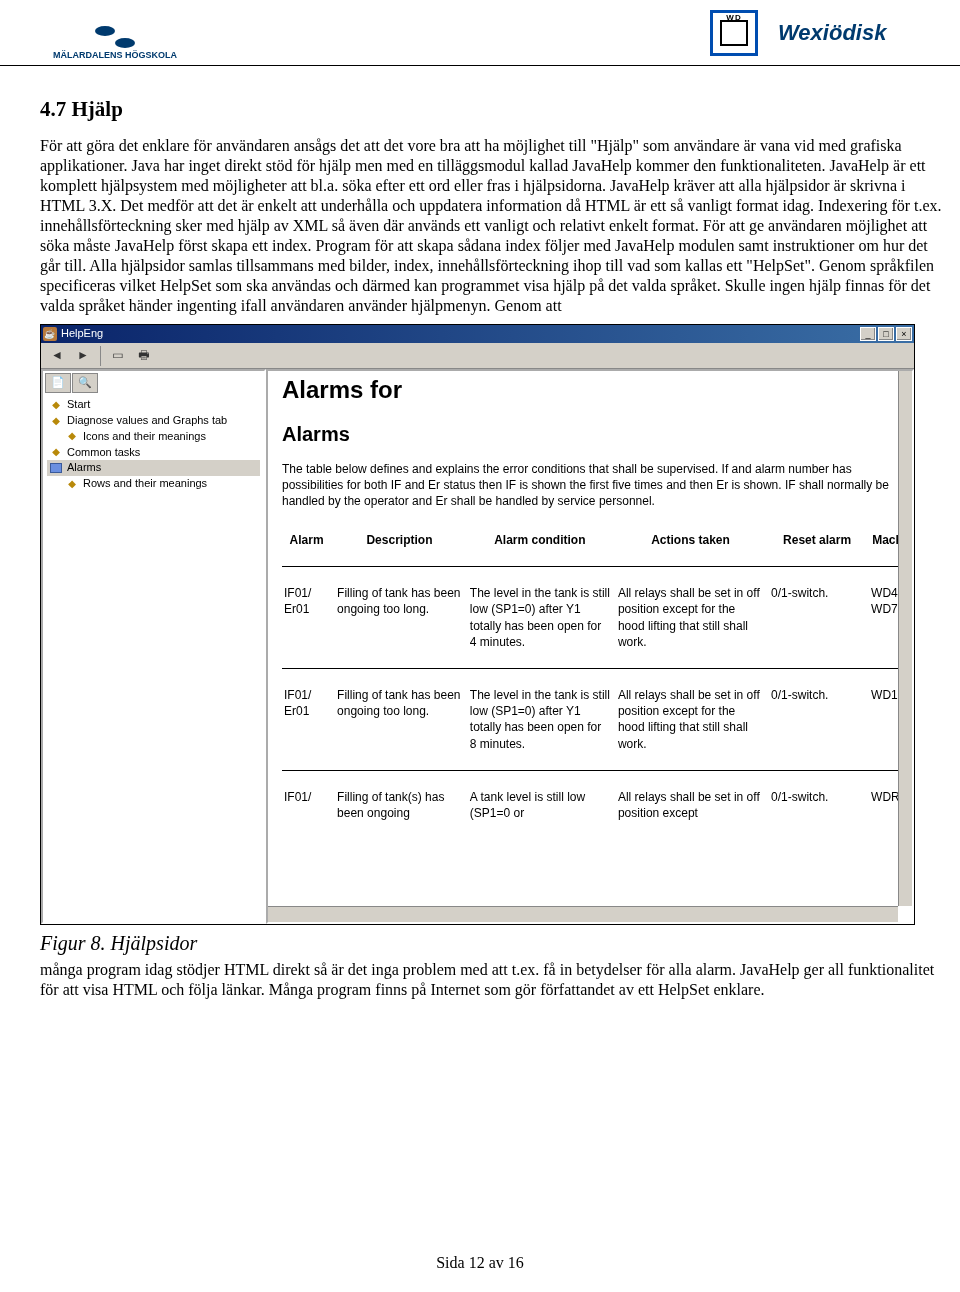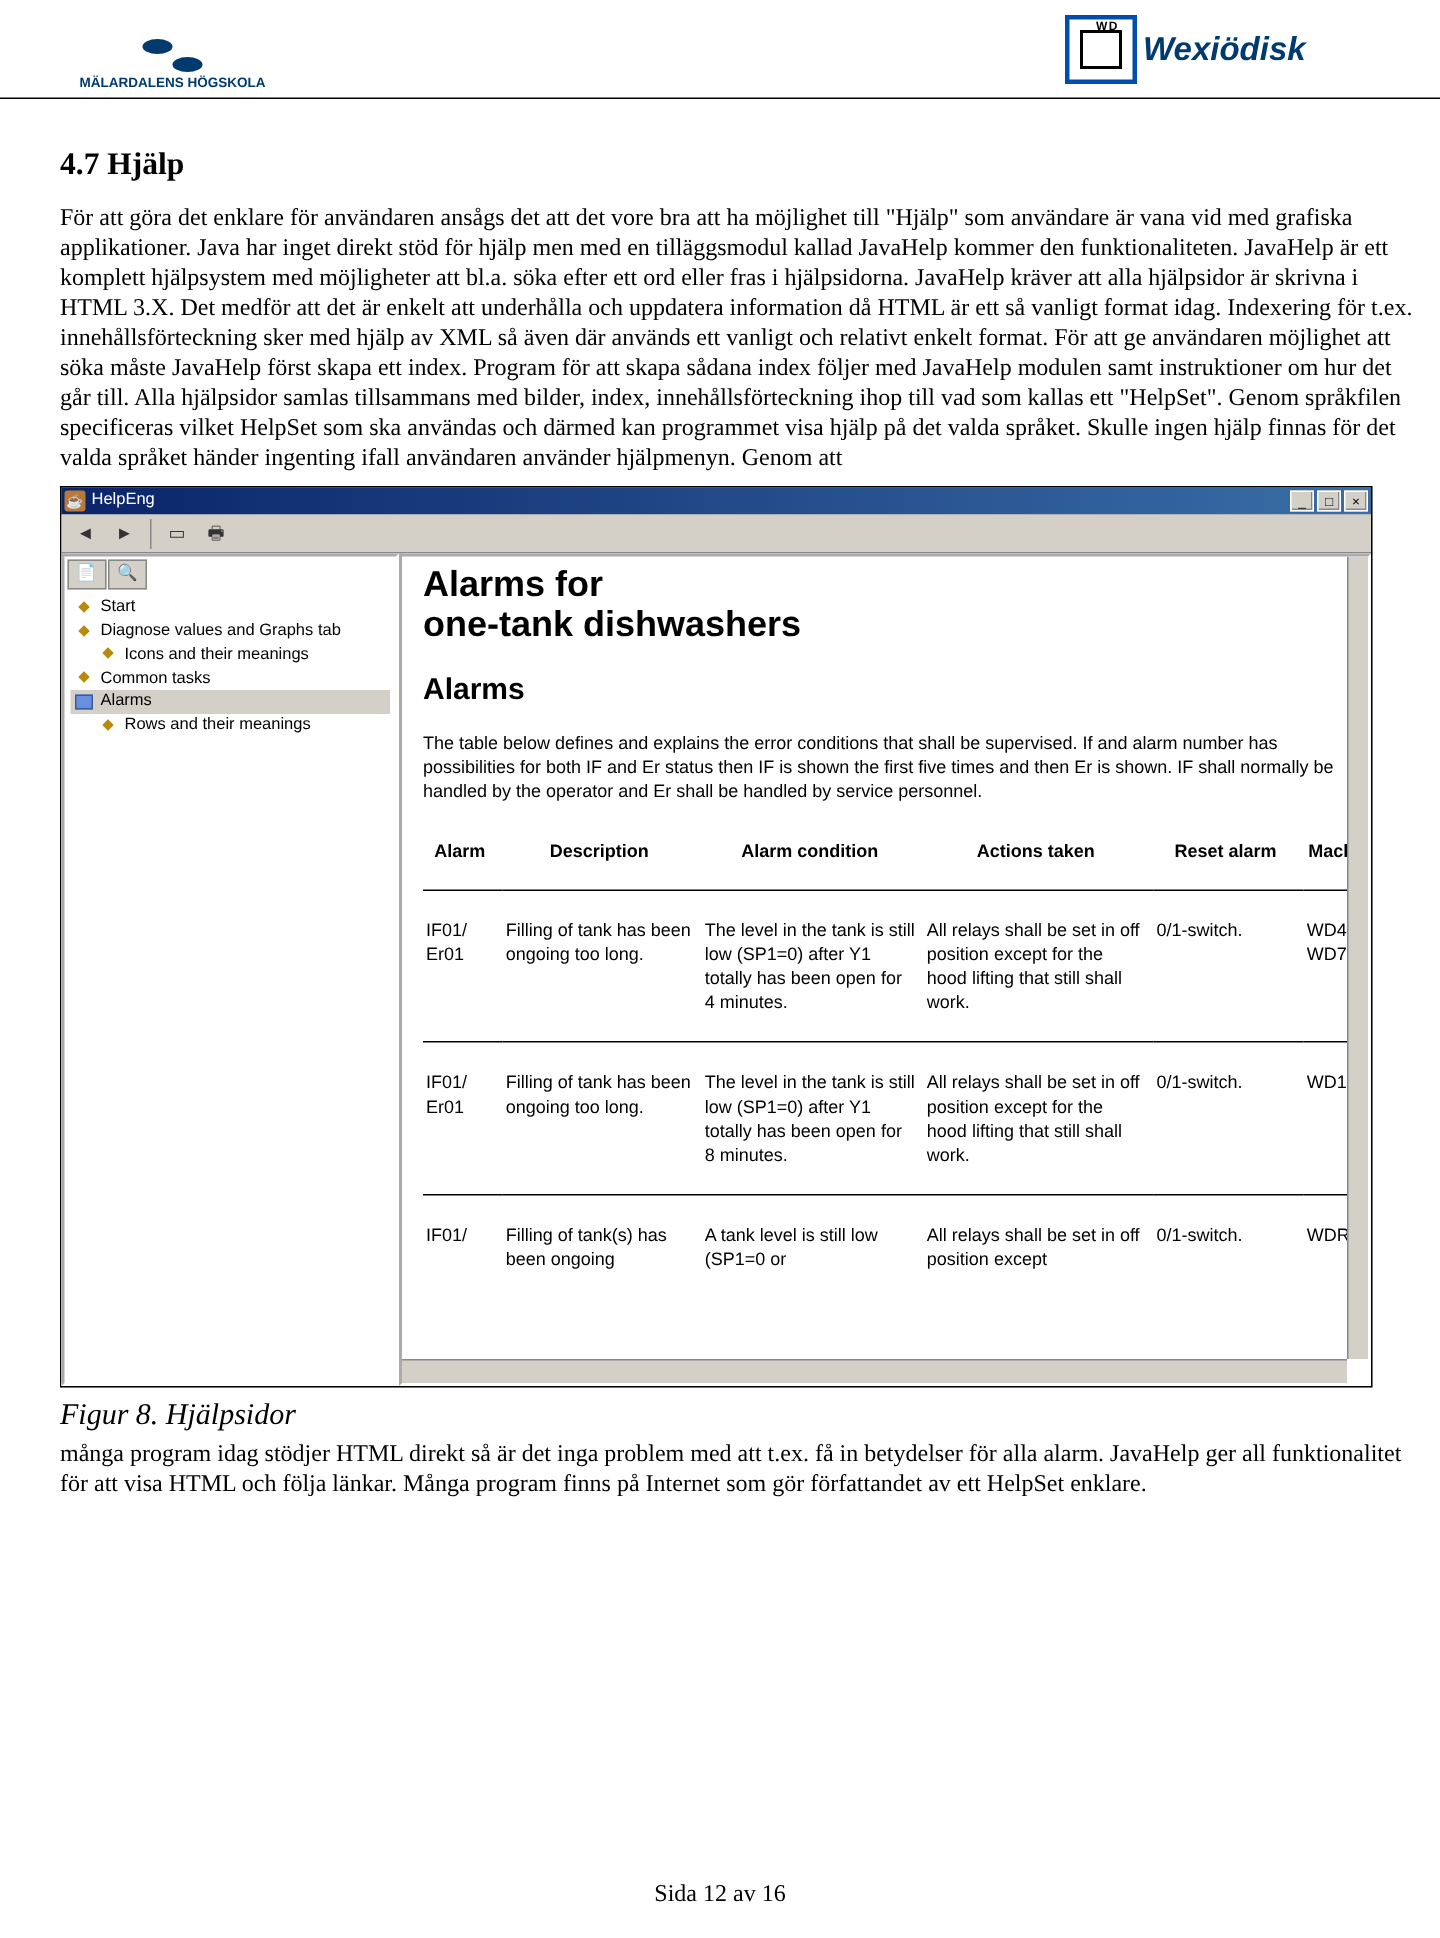--- a/index.html
+++ b/index.html
@@ -41,27 +41,27 @@
     width: 48px; height: 46px;
     border: 3px solid #004db0;
     display:flex; align-items:center; justify-content:center;
   }
   .logo-box-r .sq .inner {
     width: 28px; height: 26px; border: 2px solid #000;
     position: relative;
   }
   .logo-box-r .sq .inner .wd {
     position:absolute; top:-9px; left:0; right:0;
-    font-size:8px; font-weight:bold; text-align:right;
+    font-size:8px; font-weight:bold; text-align:center;
     letter-spacing:1px;
   }
   .logo-box-r .txt {
     flex:1; display:flex; align-items:center;
     font-size: 22px; font-weight:bold; font-style:italic;
-    color:#003a6e; padding-left:4px;
+    color:#003a6e; padding-left:20px;
   }
 
   .content {
     padding: 30px 17px 10px 40px;
     line-height: 1.25;
   }
   .h3 {
     font-size: 21px;
     font-weight: bold;
     margin-bottom: 14px;
@@ -276,21 +276,20 @@
           </div>
           <div class="tree-item">
             <span class="ticon bul sub">◆</span>
             <span>Rows and their meanings</span>
           </div>
         </div>
       </div>
       <div class="help-pane">
         <h1>
           <span>Alarms for</span><br>
-          <span>one-tank dishwashers</span>
         </h1>
         <h2>Alarms</h2>
         <div class="help-intro">The table below defines and explains the error conditions that shall be supervised. If and alarm number has possibilities for both IF and Er status then IF is shown the first five times and then Er is shown. IF shall normally be handled by the operator and Er shall be handled by service personnel.</div>
         <table class="alarm-table">
           <thead>
             <tr>
               <th class="c1">Alarm</th>
               <th class="c2">Description</th>
               <th class="c3">Alarm condition</th>
               <th class="c4">Actions taken</th>

